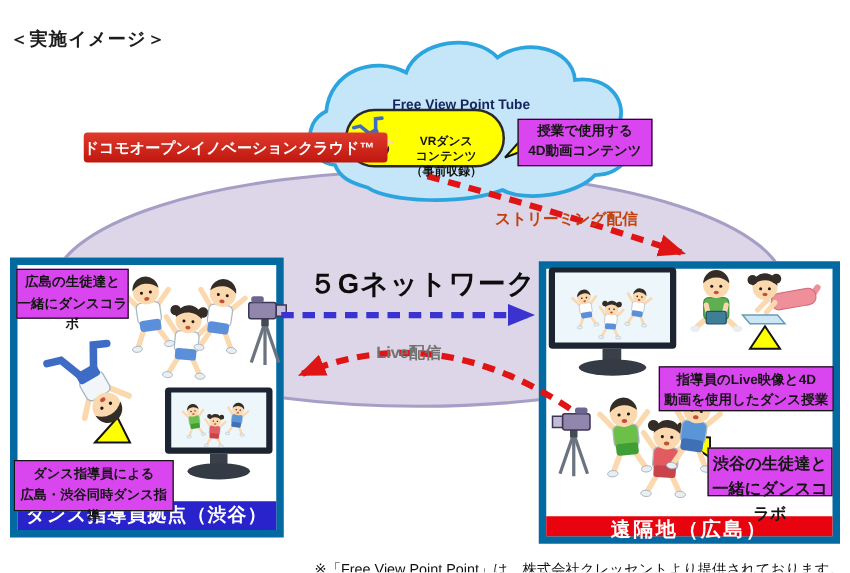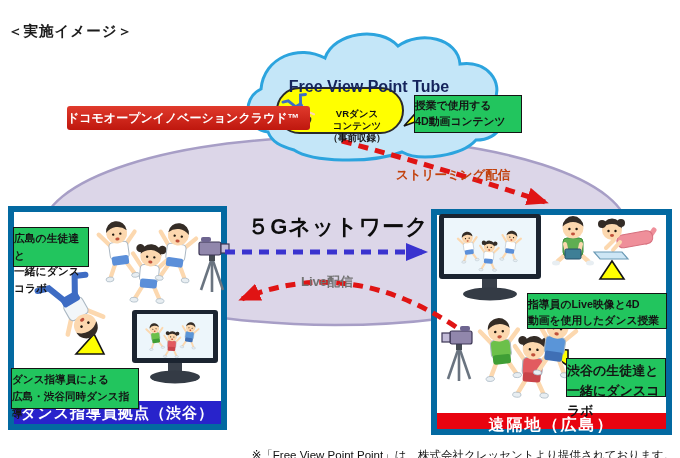--- a/index.html
+++ b/index.html
@@ -5,27 +5,27 @@
   html,body{margin:0;padding:0;background:#fff;}
   .canvas{position:relative;width:680px;height:458px;background:#fff;overflow:hidden;
           font-family:"Liberation Sans","DejaVu Sans",sans-serif;}
   svg.layer{position:absolute;left:0;top:0;width:680px;height:458px;pointer-events:none;}
   .abs{position:absolute;margin-top:16px;}
   .page-title{left:8px;top:6px;font-size:14.5px;font-weight:bold;color:#1c1c1c;letter-spacing:1px;}
   .provider{left:67px;top:90px;width:243px;height:24px;border-radius:3px;
             background:linear-gradient(#e03a2c,#bf170e);color:#fff;font-weight:bold;
             font-size:12px;line-height:24px;}
   .service{left:278px;top:62px;width:182px;text-align:center;color:#15245c;
-           font-weight:bold;font-size:16px;}
+           font-weight:bold;font-size:11px;}
   .pill-text{left:313px;top:92px;width:88px;text-align:center;font-weight:bold;
              font-size:9.5px;line-height:1.25;color:#111;}
-  .bubble{background:#22c55e;border:1.7px solid #141414;text-align:left;
+  .bubble{background:#d946ef;border:1.7px solid #141414;text-align:center;
           font-weight:bold;color:#141414;box-sizing:border-box;}
   .callout{left:414px;top:79px;width:108px;height:38px;font-size:10.8px;line-height:1.45;padding-top:2px;}
-  .b1{left:13px;top:211px;width:76px;height:40px;font-size:10.8px;line-height:1.55;padding-top:2px;}
+  .b1{left:13px;top:199px;width:90px;height:40px;font-size:10.8px;line-height:1.55;padding-top:2px;}
   .b2{left:11px;top:352px;width:128px;height:41px;font-size:10.6px;line-height:1.6;padding-top:2px;}
   .b4{left:527px;top:277px;width:140px;height:36px;font-size:10.8px;line-height:1.45;padding-top:3px;}
   .b5{left:566px;top:342px;width:100px;height:39px;font-size:13px;line-height:1.55;padding-top:2px;}
   .netlabel{left:240px;top:196px;width:196px;text-align:center;font-size:22px;
             font-weight:bold;color:#0d0d0d;letter-spacing:1px;}
   .stream{left:396px;top:151px;font-size:12.5px;font-weight:bold;color:#c2410c;}
   .live{left:301px;top:257px;font-size:13px;font-weight:bold;color:#737373;}
   .sitebox{border:6px solid #0369a1;background:#fff;box-sizing:border-box;}
   .left-box{left:8px;top:190px;width:219px;height:224px;}
   .right-box{left:431px;top:193px;width:241px;height:226px;}

